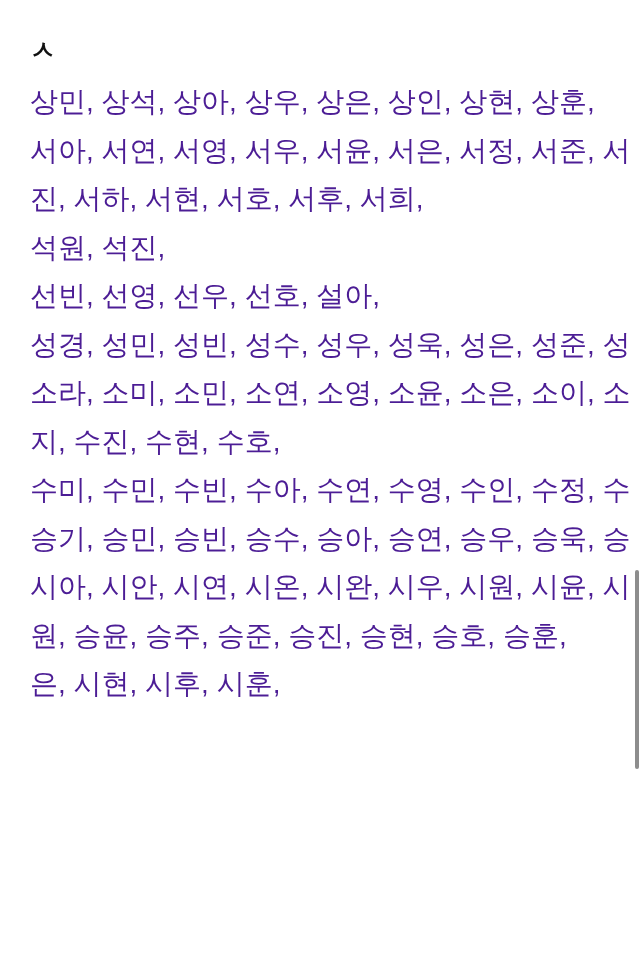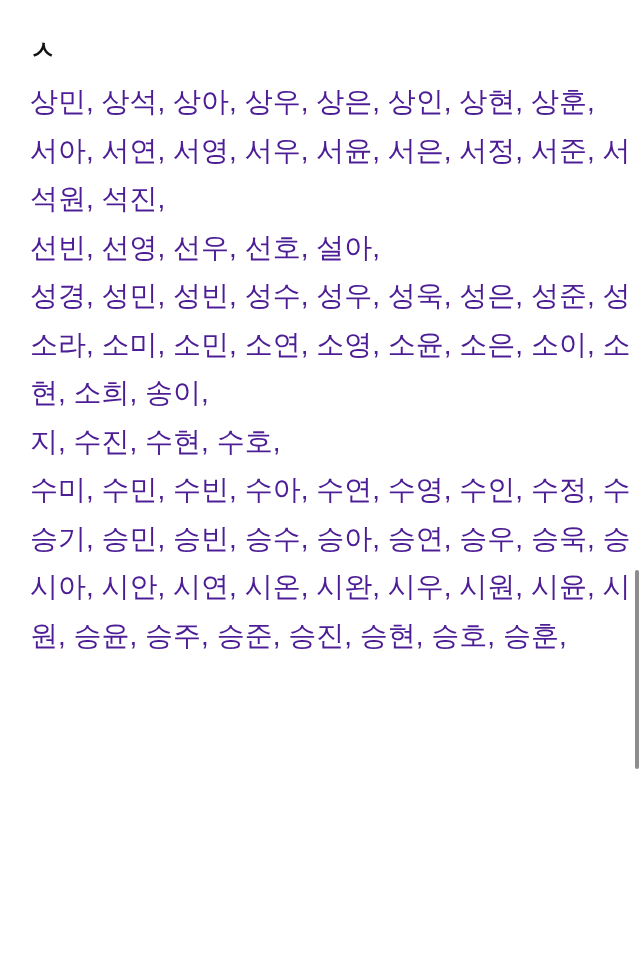--- a/index.html
+++ b/index.html
@@ -60,29 +60,30 @@
 </style>
 </head>
 <body>
 
 <div class="page">
   <div class="content">
     <div class="section-letter">ㅅ</div>
     <div class="name-lines">
       <div class="name-line">상민, 상석, 상아, 상우, 상은, 상인, 상현, 상훈,</div>
       <div class="name-line">서아, 서연, 서영, 서우, 서윤, 서은, 서정, 서준, 서</div>
+      <div class="name-line">진, 서하, 서현, 서호, 서후, 서희,</div>
       <div class="name-line">석원, 석진,</div>
       <div class="name-line">선빈, 선영, 선우, 선호, 설아,</div>
       <div class="name-line">성경, 성민, 성빈, 성수, 성우, 성욱, 성은, 성준, 성</div>
       <div class="name-line">소라, 소미, 소민, 소연, 소영, 소윤, 소은, 소이, 소</div>
-      <div class="name-line">현, 소희, 송이,</div>
       <div class="name-line">지, 수진, 수현, 수호,</div>
       <div class="name-line">수미, 수민, 수빈, 수아, 수연, 수영, 수인, 수정, 수</div>
       <div class="name-line">승기, 승민, 승빈, 승수, 승아, 승연, 승우, 승욱, 승</div>
       <div class="name-line">시아, 시안, 시연, 시온, 시완, 시우, 시원, 시윤, 시</div>
       <div class="name-line">원, 승윤, 승주, 승준, 승진, 승현, 승호, 승훈,</div>
+      <div class="name-line">은, 시현, 시후, 시훈,</div>
     </div>
   </div>
 
   <div class="scrollbar-track">
     <div class="scrollbar-thumb"></div>
   </div>
 </div>
 
 </body></html>

